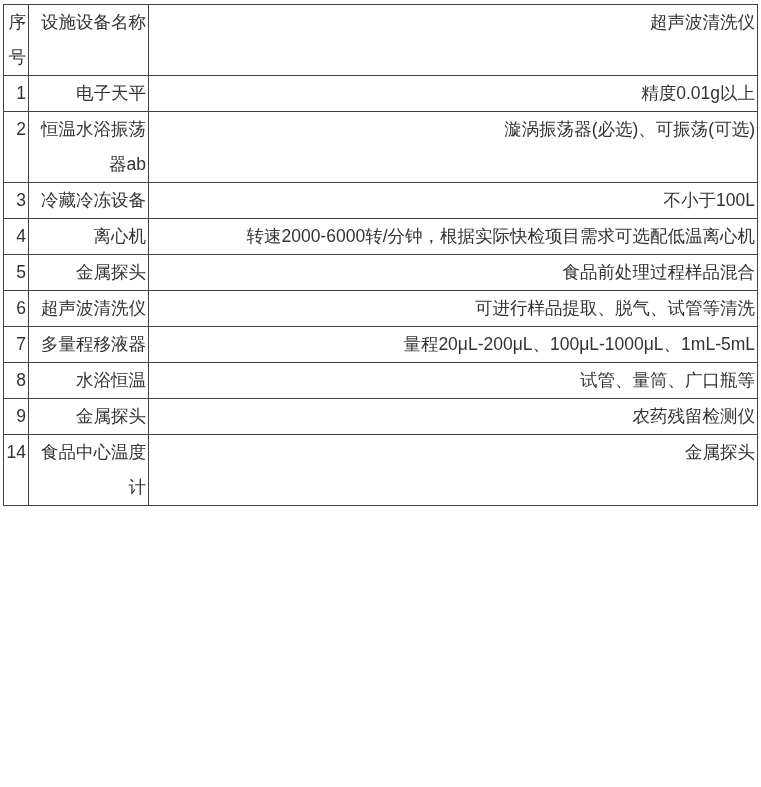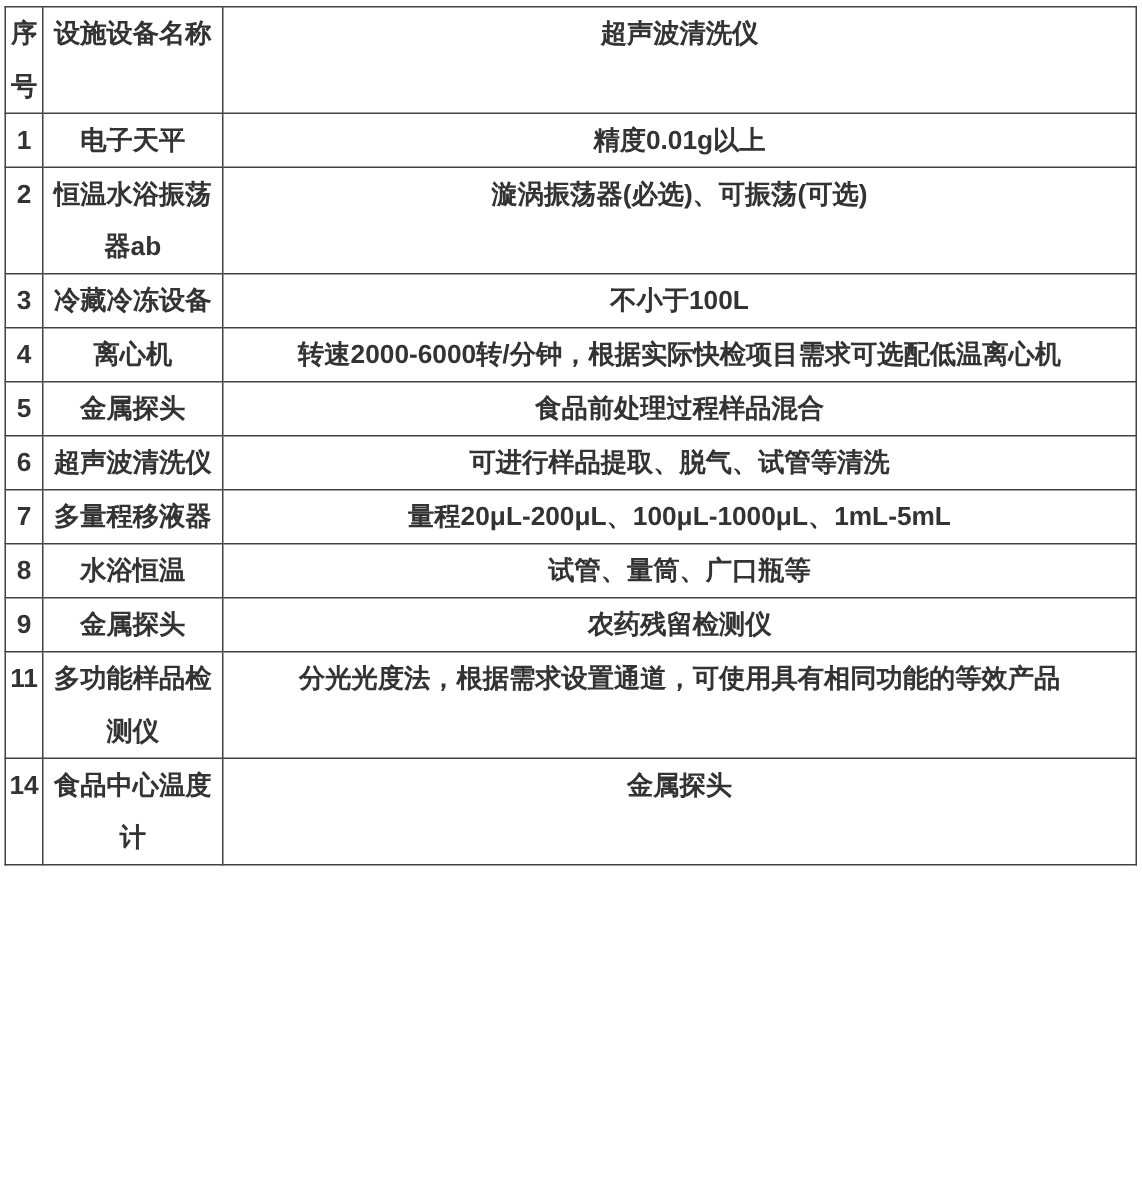--- a/index.html
+++ b/index.html
@@ -20,26 +20,26 @@
     top: 4px;
     width: 755px;
     border-collapse: collapse;
     table-layout: fixed;
   }
   .spec-table col.c-no   { width: 25px; }
   .spec-table col.c-name { width: 120px; }
   .spec-table th, .spec-table td {
     border: 1px solid #424242;
     vertical-align: top;
-    text-align: center;
+    text-align: right;
     padding: 0 2px;
     margin: 0;
     font-size: 17.5px;
     line-height: 35px;
-    font-weight: bold;
+    font-weight: normal;
     color: #333333;
     overflow: hidden;
   }
 </style>
 </head>
 <body>
 
 <table class="spec-table">
   <colgroup>
     <col class="c-no">
@@ -91,23 +91,18 @@
       <td>8</td>
       <td>水浴恒温</td>
       <td>试管、量筒、广口瓶等</td>
     </tr>
     <tr>
       <td>9</td>
       <td>金属探头</td>
       <td>农药残留检测仪</td>
     </tr>
     <tr>
-      <td>11</td>
-      <td>多功能样品检测仪</td>
-      <td>分光光度法，根据需求设置通道，可使用具有相同功能的等效产品</td>
-    </tr>
-    <tr>
       <td>14</td>
       <td>食品中心温度计</td>
       <td>金属探头</td>
     </tr>
   </tbody>
 </table>
 
 </body></html>

